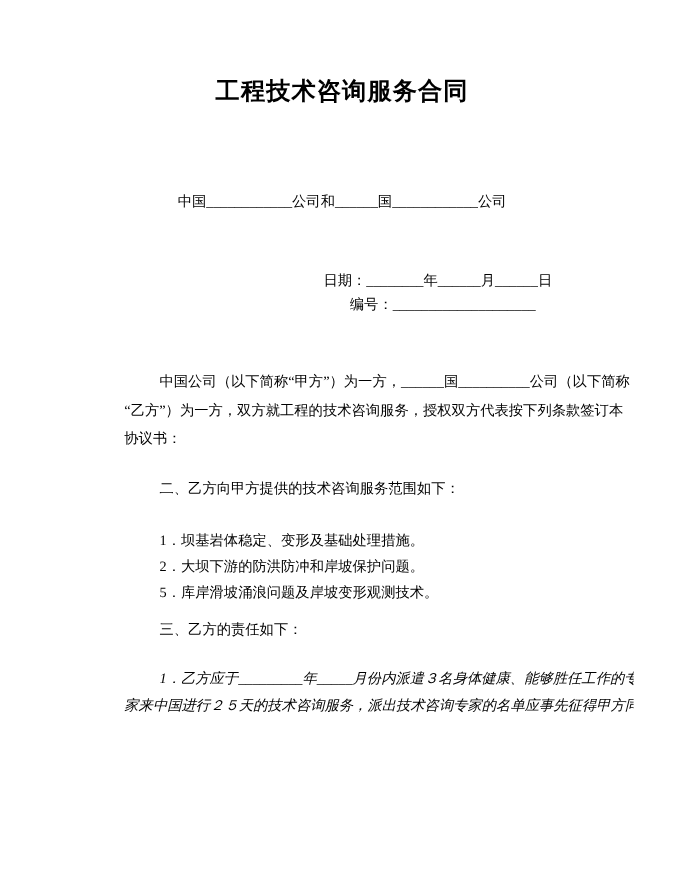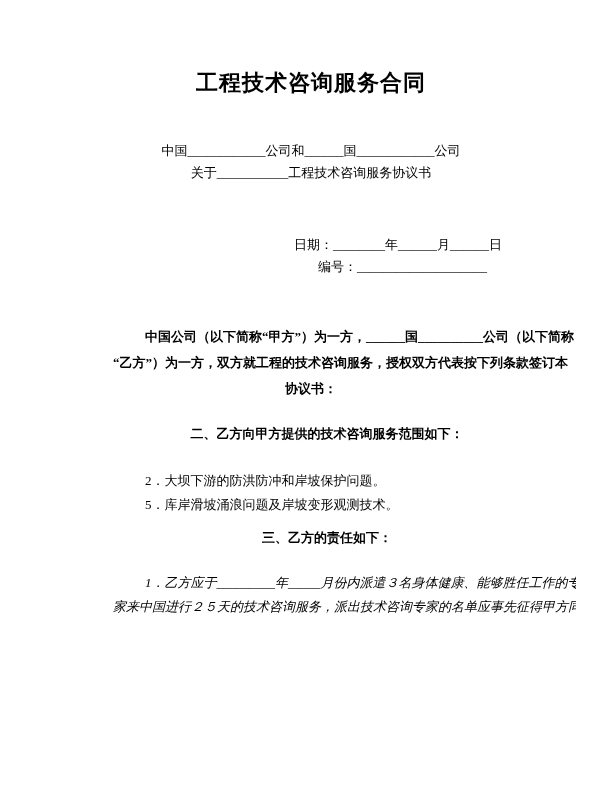--- a/index.html
+++ b/index.html
@@ -24,42 +24,41 @@
   .doc-title {
     margin: 0;
     text-align: center;
     font-size: 22px;
     font-weight: bold;
     line-height: 26px;
     letter-spacing: 1px;
     white-space: nowrap;
   }
   .header-block {
-    margin-top: 44px;
+    margin-top: 76px;
     text-align: center;
   }
   .header-block .line {
     line-height: 22px;
     white-space: nowrap;
   }
   .meta-block {
     margin-top: 50px;
     text-align: right;
     padding-right: 7px;
   }
   .meta-block .line {
     line-height: 22px;
     white-space: nowrap;
   }
   .meta-number {
     padding-right: 15px;
   }
   .para {
-    text-align: center;
-    font-weight: bold;
+    text-align: left;
   }
   .para .line {
     line-height: 26px;
     white-space: nowrap;
   }
   .intro-para   { margin-top: 46px; }
   .clause-one   { margin-top: 17px; }
   .clause-two   { margin-top: 19px; }
   .scope-list   { margin-top: 22px; }
   .scope-list .line { line-height: 24px; white-space: nowrap; }
@@ -73,40 +72,40 @@
 </head>
 <body>
 
 <div class="page">
   <div class="content">
 
     <h1 class="doc-title">工程技术咨询服务合同</h1>
 
     <div class="header-block">
       <div class="line">中国____________公司和______国____________公司</div>
-      <div class="line">关于___________工程技术咨询服务协议书</div>
     </div>
 
     <div class="meta-block">
       <div class="line">日期：________年______月______日</div>
       <div class="line meta-number">编号：____________________</div>
     </div>
 
     <div class="para intro-para">
       <div class="line indent">中国公司（以下简称“甲方”）为一方，______国__________公司（以下简称</div>
       <div class="line">“乙方”）为一方，双方就工程的技术咨询服务，授权双方代表按下列条款签订本</div>
       <div class="line">协议书：</div>
     </div>
 
 
     <div class="para clause-two">
       <div class="line indent">二、乙方向甲方提供的技术咨询服务范围如下：</div>
     </div>
 
     <div class="scope-list">
+      <div class="line indent">1．坝基岩体稳定、变形及基础处理措施。</div>
       <div class="line indent">2．大坝下游的防洪防冲和岸坡保护问题。</div>
       <div class="line indent">5．库岸滑坡涌浪问题及岸坡变形观测技术。</div>
     </div>
 
     <div class="para clause-three">
       <div class="line indent">三、乙方的责任如下：</div>
     </div>
 
     <div class="resp-para">
       <div class="line indent">1．乙方应于_________年_____月份内派遣３名身体健康、能够胜任工作的专</div>

